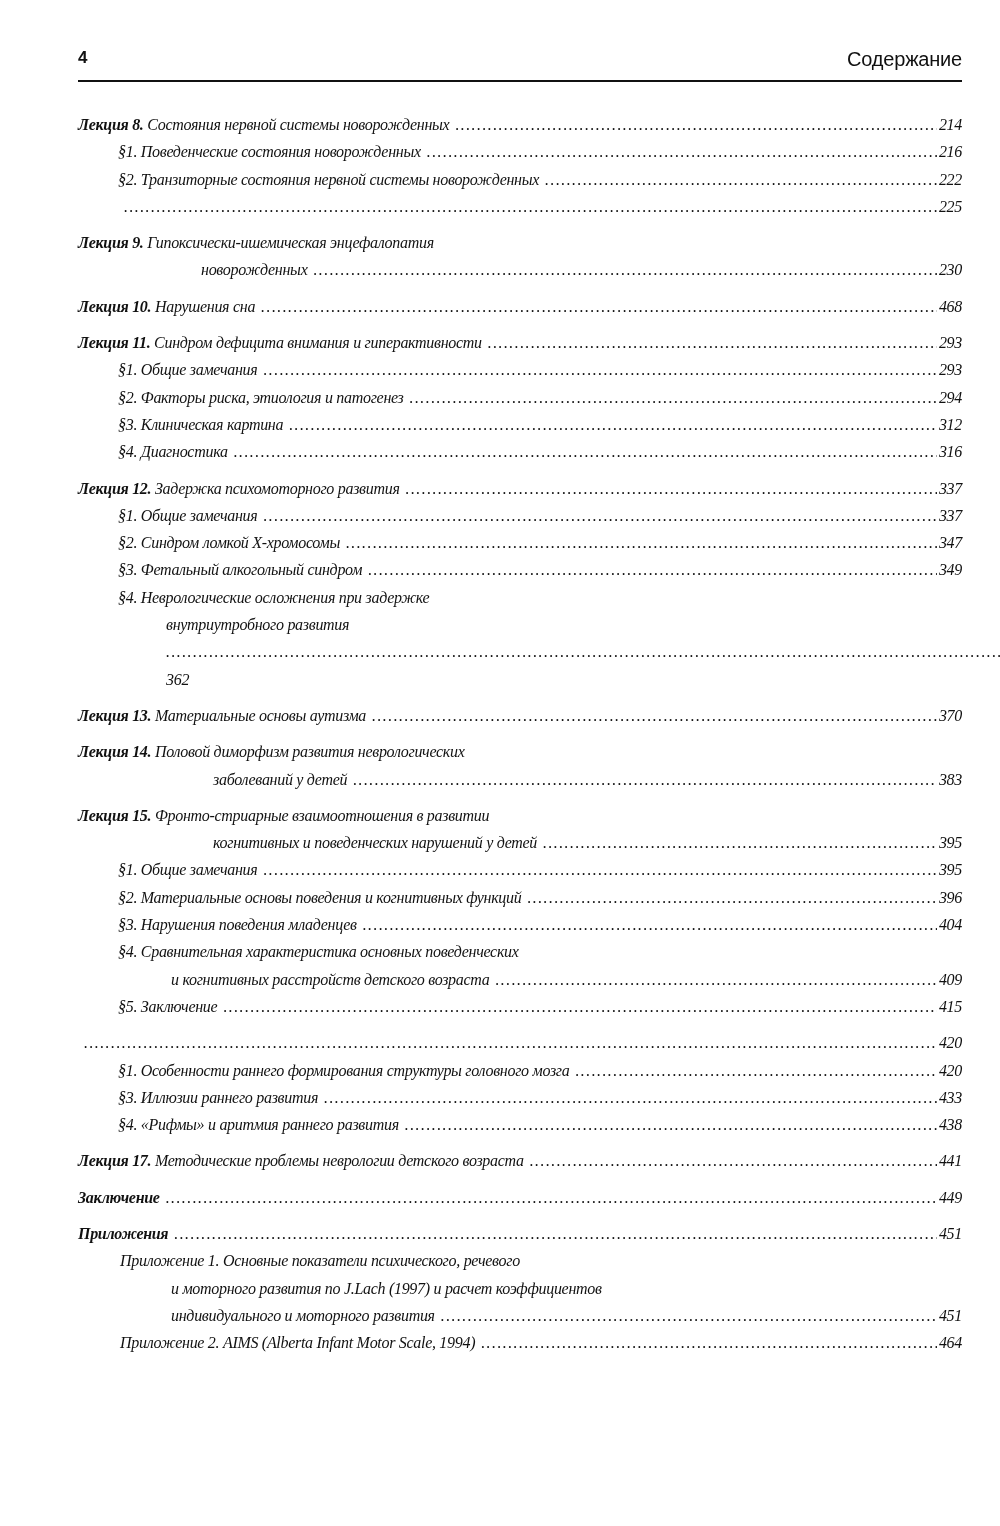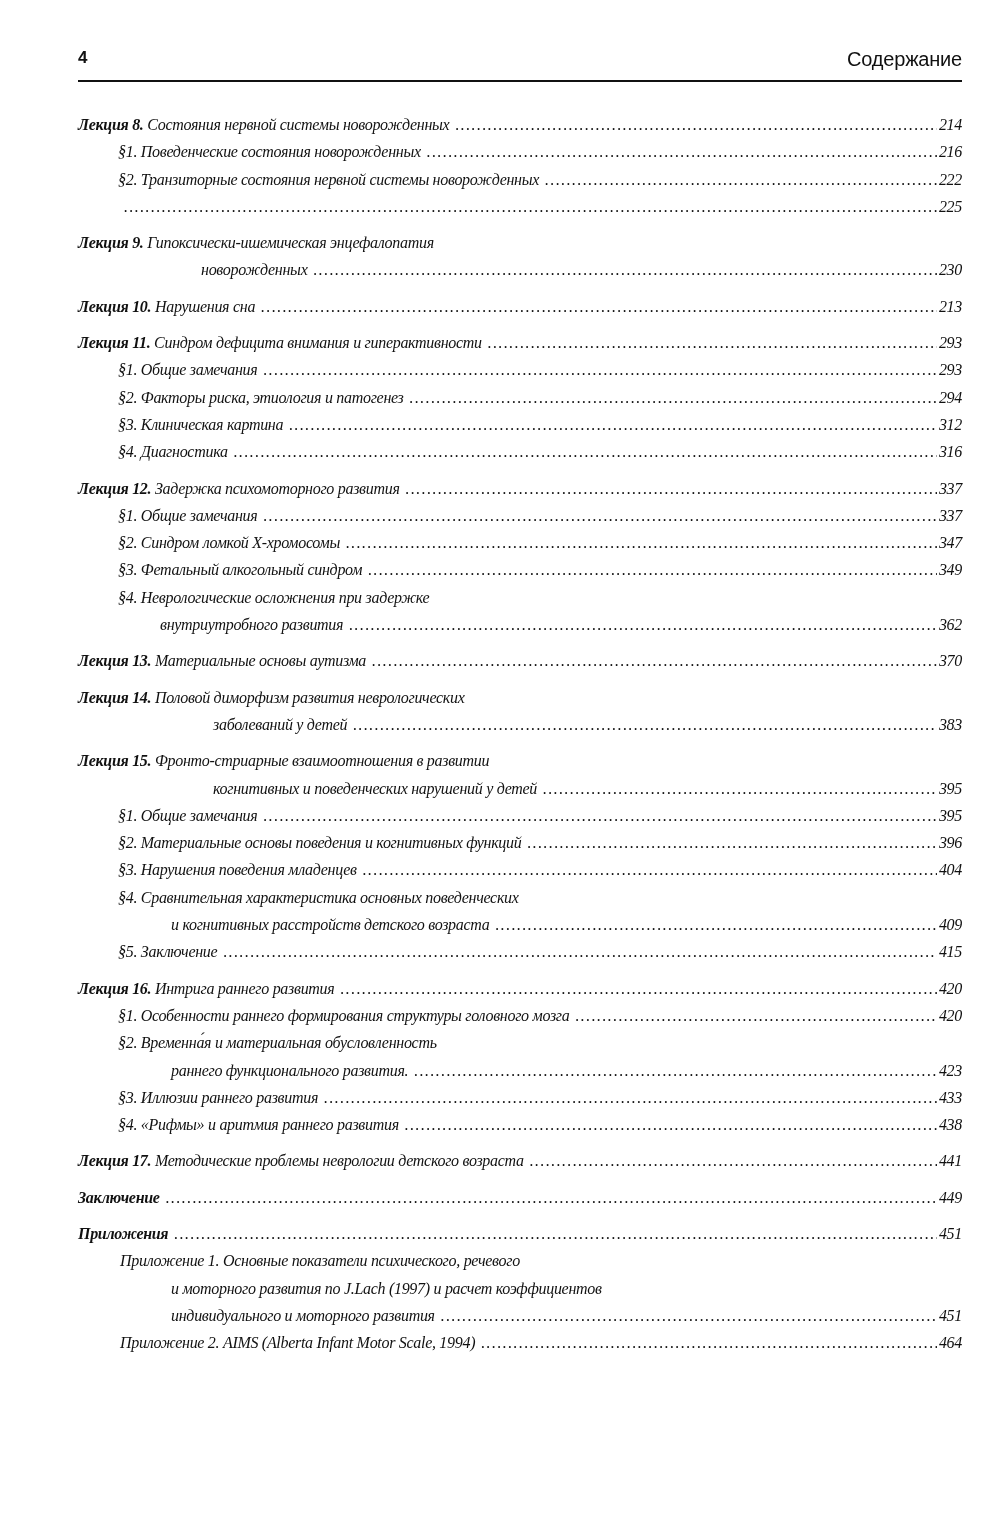--- a/index.html
+++ b/index.html
@@ -14,21 +14,21 @@
   .line { display: flex; align-items: baseline; white-space: nowrap; }
   .line .txt { flex: 0 0 auto; }
   .line .dots { flex: 1 1 auto; overflow: hidden; margin: 0 2px 0 6px; letter-spacing: 3.4px; }
   .line .dots::before { content: ". . . . . . . . . . . . . . . . . . . . . . . . . . . . . . . . . . . . . . . . . . . . . . . . . . . . . . . . . . . . . . . . . . . . . . . . . . . . . . . . . . . . . . . . . . . . . . . . . . . . . . . . . . . . . . . . . . . . . . . . . . . . . . . . . . . . . . . . . . . . . . . . . . . . . . . . . . . . . . . . . . . . . . . . . . ."; letter-spacing: -1.3px; }
   .line .pg { flex: 0 0 auto; }
   .lvl0 { padding-left: 0; }
   .lvl1 { padding-left: 40px; }
   .lvl2 { padding-left: 42px; }
   .cont0 { padding-left: 123px; }
   .cont0b { padding-left: 135px; }
-  .cont1 { padding-left: 82px; }
+  .cont1 { padding-left: 82px; flex-direction: column; }
   .cont1b { padding-left: 93px; }
 </style>
 </head>
 <body>
 
 <div class="header">
   <span class="page-num">4</span>
   <span class="running-title">Содержание</span>
 </div>
 
@@ -70,21 +70,21 @@
         <span class="txt">новорожденных</span>
         <span class="dots"></span>
         <span class="pg">230</span>
       </div>
   </div>
 
   <div class="entry gap">
     <div class="line lvl0">
         <span class="txt"><b>Лекция 10.</b> <span>Нарушения сна</span></span>
         <span class="dots"></span>
-        <span class="pg">213</span>
+        <span class="pg">468</span>
       </div>
   </div>
 
   <div class="entry gap">
     <div class="line lvl0">
         <span class="txt"><b>Лекция 11.</b> <span>Синдром дефицита внимания и гиперактивности</span></span>
         <span class="dots"></span>
         <span class="pg">293</span>
       </div>
   </div>
@@ -219,40 +219,29 @@
   <div class="entry">
     <div class="line lvl1">
         <span class="txt"><span>§5.</span> <span>Заключение</span></span>
         <span class="dots"></span>
         <span class="pg">415</span>
       </div>
   </div>
 
   <div class="entry gap">
     <div class="line lvl0">
-        <span class="txt"><b>Лекция 16.</b> <span>Интрига раннего развития</span></span>
         <span class="dots"></span>
         <span class="pg">420</span>
       </div>
   </div>
   <div class="entry">
     <div class="line lvl1">
         <span class="txt"><span>§1.</span> <span>Особенности раннего формирования структуры головного мозга</span></span>
         <span class="dots"></span>
         <span class="pg">420</span>
-      </div>
-  </div>
-  <div class="entry">
-    <div class="line lvl1">
-        <span class="txt"><span>§2.</span> <span>Временна́я и материальная обусловленность</span></span>
-      </div>
-    <div class="line cont1b">
-        <span class="txt">раннего функционального развития.</span>
-        <span class="dots"></span>
-        <span class="pg">423</span>
       </div>
   </div>
   <div class="entry">
     <div class="line lvl1">
         <span class="txt"><span>§3.</span> <span>Иллюзии раннего развития</span></span>
         <span class="dots"></span>
         <span class="pg">433</span>
       </div>
   </div>
   <div class="entry">

